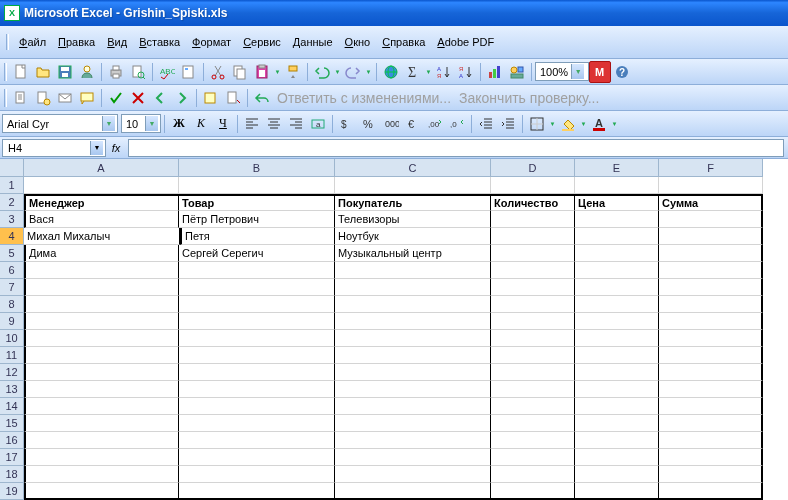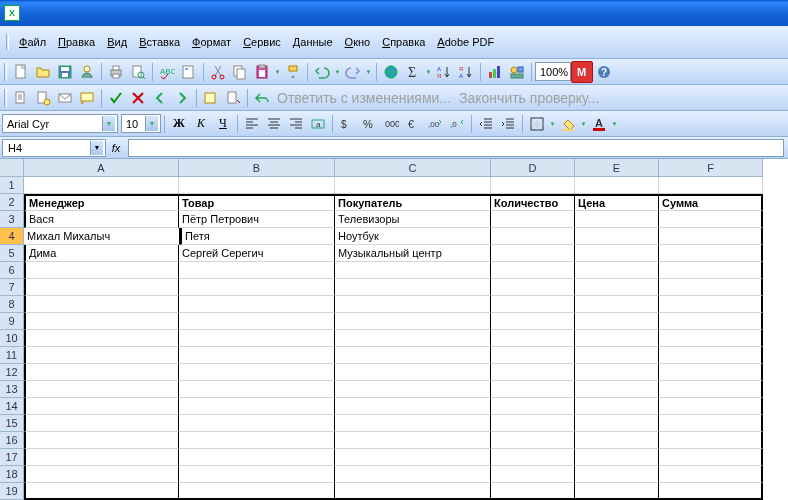--- a/index.html
+++ b/index.html
@@ -51,20 +51,21 @@
 
 .top-row { display: flex; }
 .grid-body { display: flex; }
 .grid-scroll { overflow: hidden; }
 </style>
 </head>
 <body>
 
 <div class="titlebar">
   <div class="excel-icon">X</div>
+  <div class="titlebar-text">Microsoft Excel - Grishin_Spiski.xls</div>
 </div>
 
 <div class="menubar">
   <div class="handle"></div>
   <div id="menus" style="display: flex;">
       <div class="menu-item"><u>Ф</u>айл</div>
       <div class="menu-item"><u>П</u>равка</div>
       <div class="menu-item"><u>В</u>ид</div>
       <div class="menu-item"><u>В</u>ставка</div>
       <div class="menu-item"><u>Ф</u>ормат</div>
@@ -208,21 +209,21 @@
       </svg>
     </div>
   <div class="tb-btn">
       <svg viewBox="0 0 16 16">
         <rect x="2" y="10" width="12" height="4" fill="#6a9" stroke="#486"></rect>
         <circle cx="5" cy="6" r="3" fill="#ffd060" stroke="#b80"></circle>
         <rect x="9" y="3" width="5" height="5" fill="#6af" stroke="#35a"></rect>
       </svg>
     </div>
   <div class="tb-sep"></div>
-  <div class="tb-combo" style="width:36px">
+  <div class="tb-combo" style="width:54px">
       <span>100%</span>
       <div class="dd">▼</div>
     </div>
   <div class="tb-btn" style="background:#d33;border-color:#a11">
       <svg viewBox="0 0 16 16">
         <text x="3" y="12" font-size="11" font-weight="bold" fill="#fff">M</text>
       </svg>
     </div>
   <div class="tb-btn">
       <svg viewBox="0 0 16 16">

